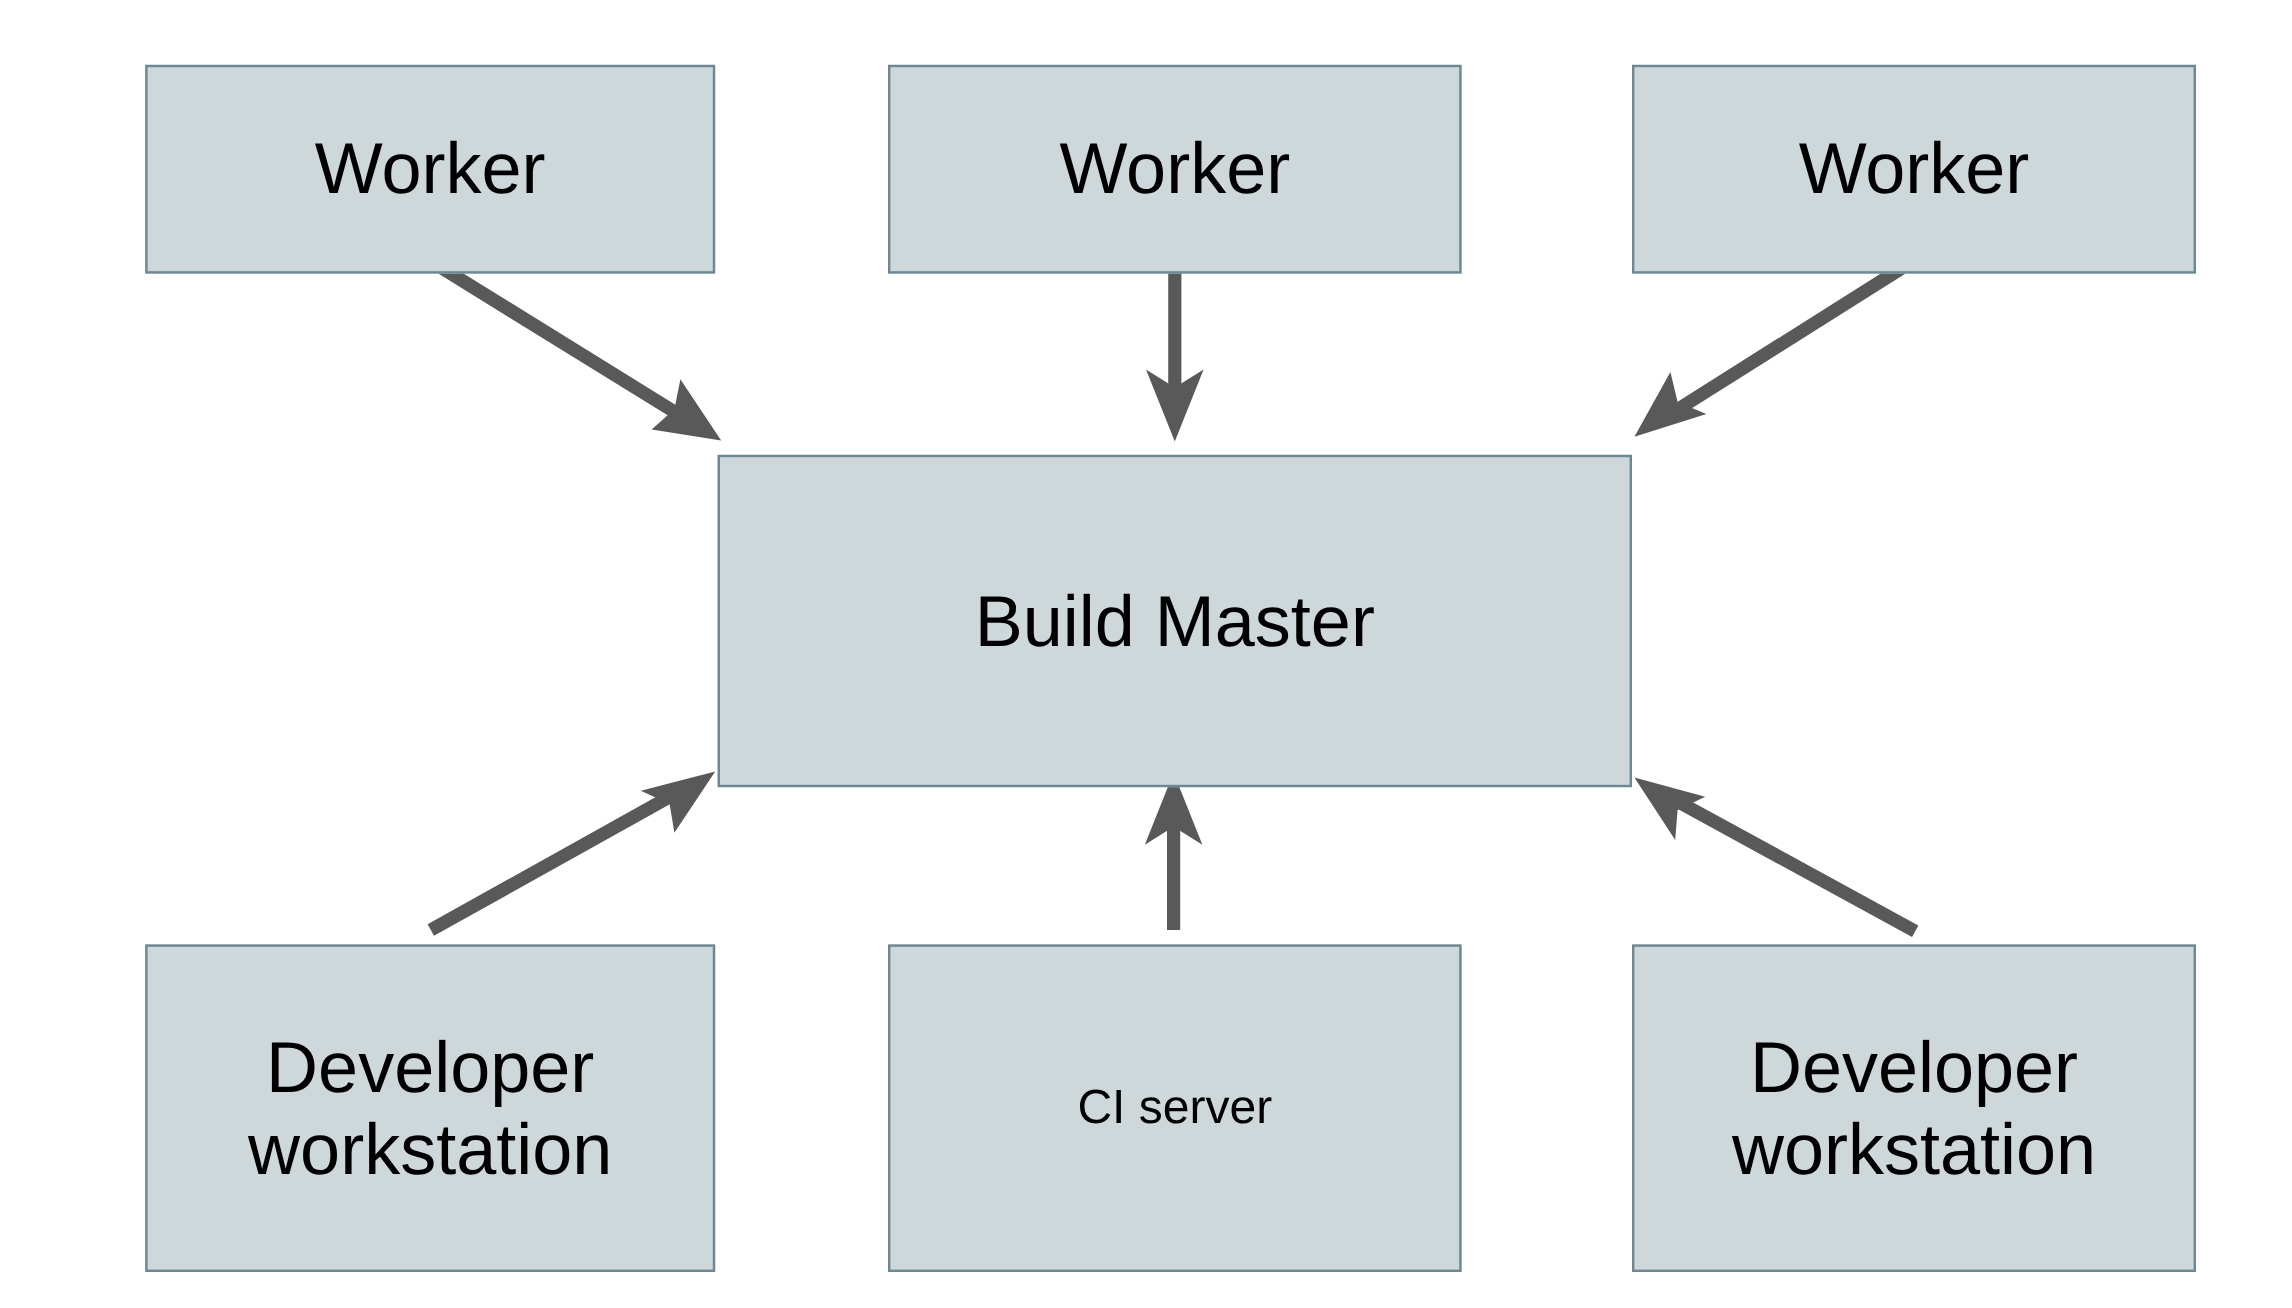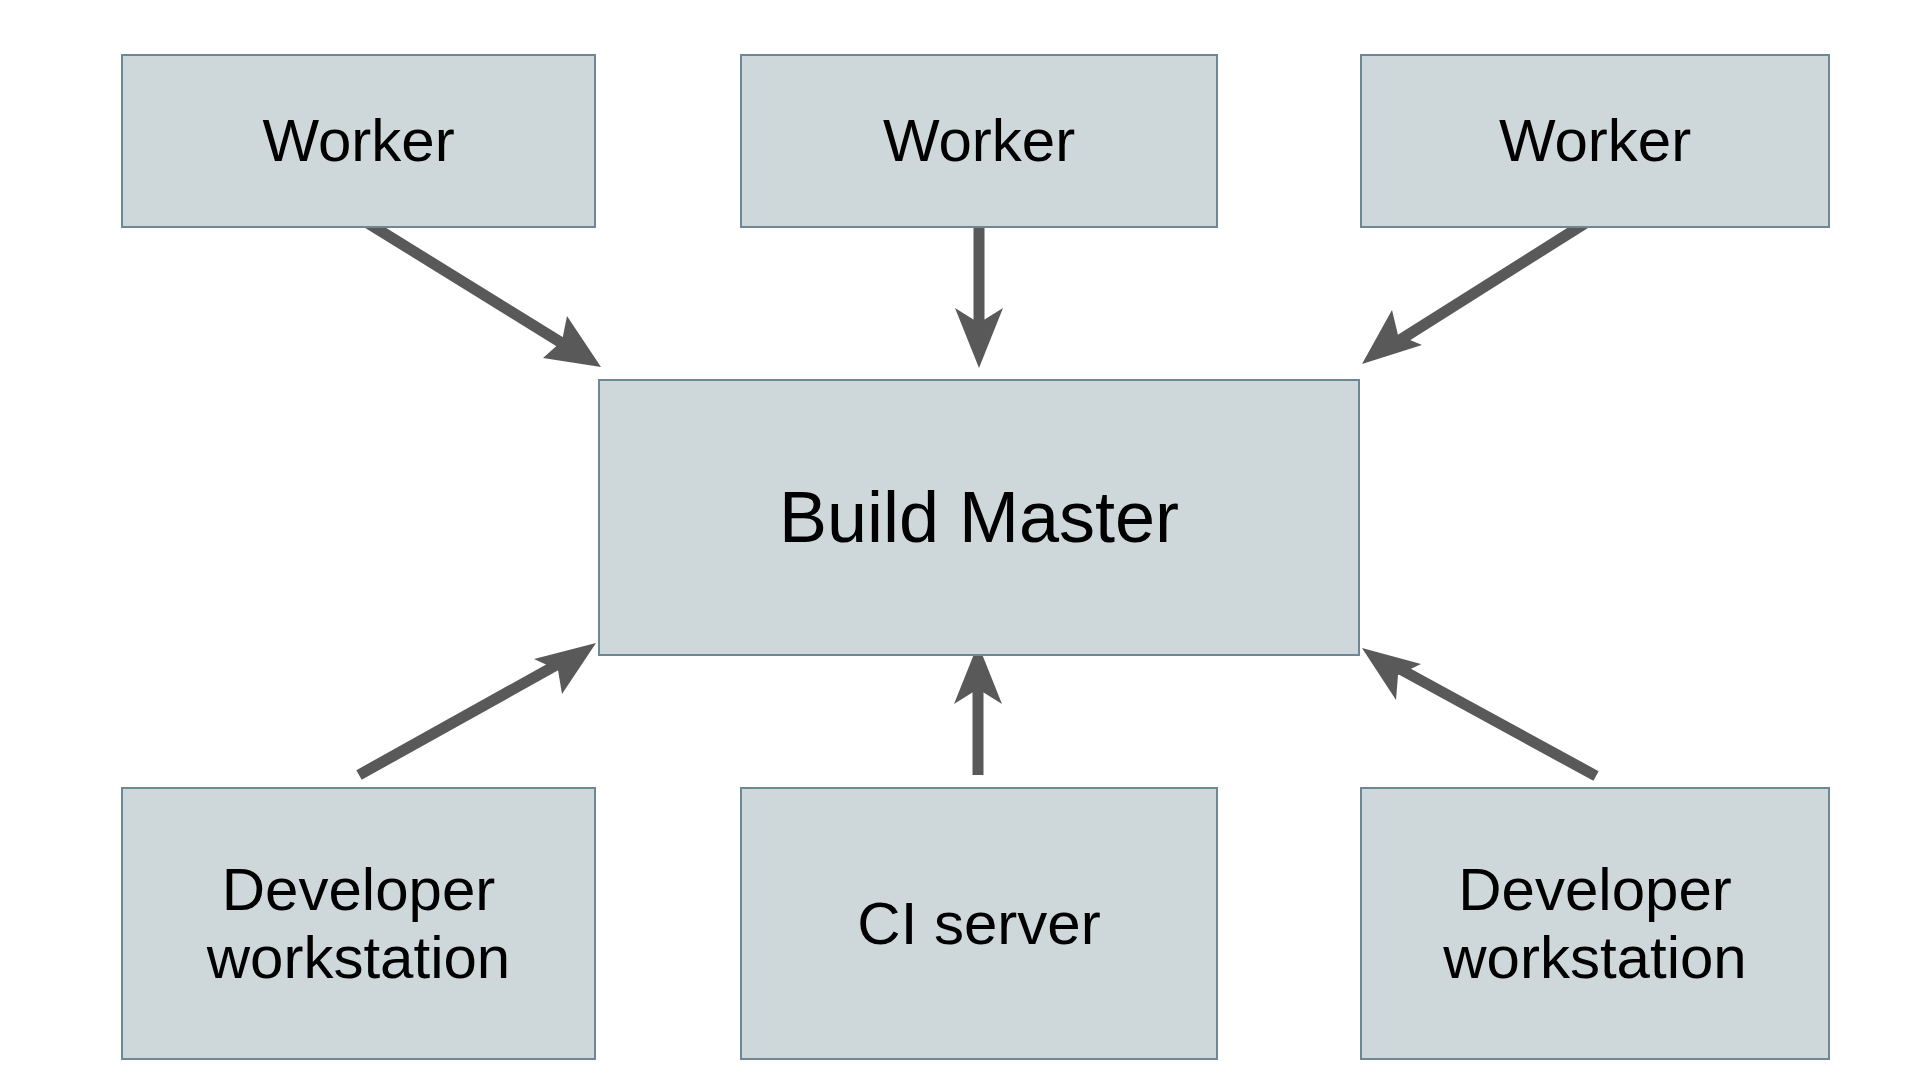--- a/index.html
+++ b/index.html
@@ -48,29 +48,29 @@
   .node-worker-tc {
     left: 740px; top: 42px; width: 478px; height: 174px;
     font-size: 60px;
   }
   .node-worker-tr {
     left: 1360px; top: 42px; width: 470px; height: 174px;
     font-size: 60px;
   }
   .node-build-master {
     left: 598px; top: 367px; width: 762px; height: 277px;
-    font-size: 72px;
+    font-size: 60px;
   }
   .node-dev-left {
     left: 121px; top: 775px; width: 475px; height: 273px;
     font-size: 60px;
   }
   .node-ci {
     left: 740px; top: 775px; width: 478px; height: 273px;
-    font-size: 60px;
+    font-size: 40px;
   }
   .node-dev-right {
     left: 1360px; top: 775px; width: 470px; height: 273px;
     font-size: 60px;
   }
 </style>
 </head>
 <body>
 
 <div id="diagram-canvas">

